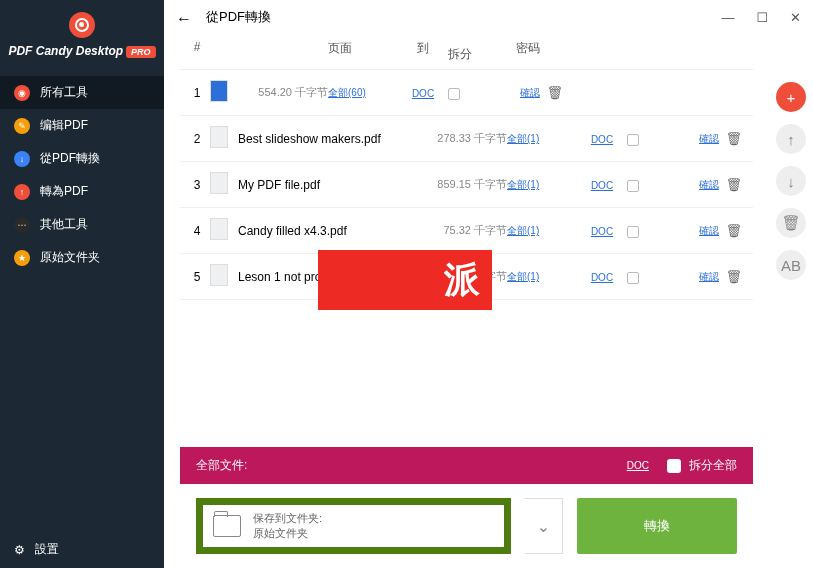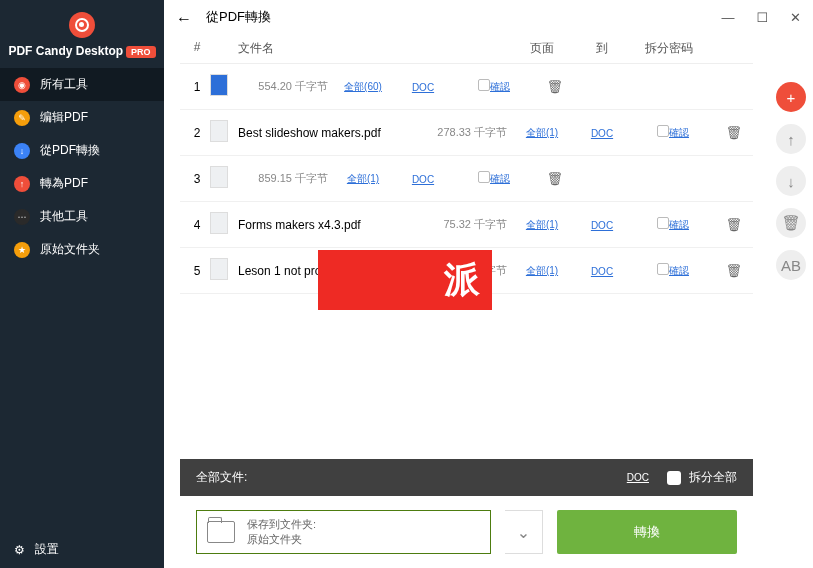--- a/index.html
+++ b/index.html
@@ -1,19 +1,19 @@
 <!DOCTYPE html>
 <html><head>
 <meta charset="utf-8">
 <style>
 * { margin:0; padding:0; box-sizing:border-box; font-family:"Microsoft YaHei",Arial,sans-serif; }
 body { width:813px; height:568px; overflow:hidden; background:#fff; position:relative; }
 .app { display:flex; width:100%; height:100%; }
 .sidebar { width:164px; background:#1c2833; color:#fff; display:flex; flex-direction:column; }
-.logo-area { padding:12px 0 10px; text-align:center; }
+.logo-area { padding:12px 0 18px; text-align:center;font-style:italic; }
 .logo-circle { width:26px; height:26px; border-radius:50%; background:#ef4e3a; display:inline-flex; align-items:center; justify-content:center; }
 .logo-inner { width:14px; height:14px; border:2px solid #fff; border-radius:50%; position:relative; }
 .logo-inner::after { content:""; position:absolute; width:5px; height:5px; background:#fff; border-radius:50%; top:2px; left:2px; }
 .app-name { font-size:12px; font-weight:bold; margin-top:6px; }
 .pro-badge { background:#ef4e3a; color:#fff; font-size:9px; padding:1px 5px; border-radius:3px; margin-left:3px; }
 .nav { flex:1; }
 .nav-item { display:flex; align-items:center; padding:8px 14px; font-size:12px; cursor:pointer; gap:10px; }
 .nav-item.active { background:#111a22; }
 .nav-icon { width:16px; height:16px; border-radius:50%; display:inline-flex; align-items:center; justify-content:center; font-size:9px; }
 .ic-red { background:#ef4e3a; }
@@ -30,44 +30,44 @@
 .win-controls span { cursor:pointer; }
 
 .content { flex:1; display:flex; }
 .table-area { flex:1; padding:0 16px; display:flex; flex-direction:column; }
 .thead { display:flex; padding:6px 4px; font-size:12px; color:#555; border-bottom:1px solid #eee; }
 .trow { display:flex; align-items:center; padding:10px 4px; font-size:12px; border-bottom:1px solid #f0f0f0; }
 .col-num { width:26px; text-align:center; }
 .col-icon { width:28px; }
 .col-name { flex:1; }
 .col-size { width:90px; text-align:right; color:#888; font-size:11px; }
-.col-pages { width:70px; text-align:center; }
+.col-pages { width:70px; text-align:left; }
 .col-to { width:50px; text-align:center; }
-.col-split { width:42px; text-align:right; }
-.col-pwd { width:50px; text-align:left; }
+.col-split { width:42px; text-align:left;margin-top:6px; }
+.col-pwd { width:50px; text-align:right; }
 .col-del { width:30px; text-align:center; }
 .link { color:#2d6fd8; text-decoration:underline; cursor:pointer; font-size:10px; }
 .file-thumb { width:18px; height:22px; background:#eef0f2; border:1px solid #ddd; display:inline-block; }
 .thumb-blue { background:#2d6fd8; }
 .chk { width:12px; height:12px; border:1px solid #bbb; border-radius:2px; display:inline-block; cursor:pointer; }
 .trash { cursor:pointer; color:#666; font-size:13px; }
 .watermark { position:absolute; left:318px; top:250px; width:174px; height:60px; background:#ee2a24; color:#fff; display:flex; align-items:center; justify-content:flex-end; padding-right:12px; font-size:36px; font-weight:bold; pointer-events:none; }
 
-.footer-bar { background:#404040; color:#fff; display:flex; align-items:center; padding:10px 16px; font-size:12px; }
+.footer-bar { background:#be185d; color:#fff; display:flex; align-items:center; padding:10px 16px; font-size:12px; }
 .footer-bar .spacer { flex:1; }
 .footer-bar .link { color:#fff; }
 .chk-dark { width:14px; height:14px; background:#fff; border-radius:3px; display:inline-block; margin:0 8px 0 18px; cursor:pointer; }
 
 .bottom { display:flex; gap:14px; padding:14px 16px 14px; }
-.folder-box { flex:1; border:1px solid #4d7c0f; display:flex; align-items:center; padding:6px 10px; gap:12px; }
+.folder-box { flex:1; border:7px solid #4d7c0f; display:flex; align-items:center; padding:6px 10px; gap:12px; }
 .folder-icon { width:28px; height:22px; border:1.5px solid #888; border-radius:2px; position:relative; }
 .folder-icon::before { content:""; position:absolute; top:-5px; left:0; width:12px; height:5px; border:1.5px solid #888; border-bottom:none; border-radius:2px 2px 0 0; }
 .folder-text { display:flex; flex-direction:column; font-size:11px; color:#666; }
 .dropdown-btn { width:38px; border:1px solid #ddd; border-left:none; display:flex; align-items:center; justify-content:center; cursor:pointer; color:#888; }
-.convert-btn { width:180px; background:#6fb33f; color:#fff; display:flex; align-items:center; justify-content:center; font-size:13px; cursor:pointer; border-radius:2px; }
+.convert-btn { width:160px; background:#6fb33f; color:#fff; display:flex; align-items:center; justify-content:center; font-size:13px; cursor:pointer; border-radius:2px; }
 
 .side-tools { width:44px; padding-top:48px; display:flex; flex-direction:column; align-items:center; gap:12px; }
 .tool-btn { width:30px; height:30px; border-radius:50%; display:flex; align-items:center; justify-content:center; font-size:15px; cursor:pointer; }
 .tb-add { background:#ef4e3a; color:#fff; }
 .tb-grey { background:#eee; color:#888; }
 </style>
 </head>
 <body>
 
 <div class="app">
@@ -121,21 +121,20 @@
         <span>☐</span>
         <span>✕</span>
       </div>
     </div>
 
     <div class="content">
       <div class="table-area">
         <div class="thead">
           <div class="col-num">#</div>
           <div class="col-icon"></div>
-          <div class="col-name">文件名</div>
           <div class="col-size"></div>
           <div class="col-pages">页面</div>
           <div class="col-to">到</div>
           <div class="col-split">拆分</div>
           <div class="col-pwd">密码</div>
           <div class="col-del"></div>
         </div>
         <div id="rows">
             <div class="trow">
     <div class="col-num">1</div>
@@ -154,31 +153,32 @@
     <div class="col-size">278.33 千字节</div>
     <div class="col-pages"><span class="link">全部(1)</span></div>
     <div class="col-to"><span class="link">DOC</span></div>
     <div class="col-split"><span class="chk"></span></div>
     <div class="col-pwd"><span class="link">確認</span></div>
     <div class="col-del"><span class="trash">🗑</span></div>
   </div>
             <div class="trow">
     <div class="col-num">3</div>
     <div class="col-icon"><span class="file-thumb "></span></div>
+    <div class="col-name">My PDF file.pdf</div>
     <div class="col-size">859.15 千字节</div>
     <div class="col-pages"><span class="link">全部(1)</span></div>
     <div class="col-to"><span class="link">DOC</span></div>
     <div class="col-split"><span class="chk"></span></div>
     <div class="col-pwd"><span class="link">確認</span></div>
     <div class="col-del"><span class="trash">🗑</span></div>
   </div>
             <div class="trow">
     <div class="col-num">4</div>
     <div class="col-icon"><span class="file-thumb "></span></div>
-    <div class="col-name">Forms makers x4.3.pdf</div>
+    <div class="col-name">Candy filled x4.3.pdf</div>
     <div class="col-size">75.32 千字节</div>
     <div class="col-pages"><span class="link">全部(1)</span></div>
     <div class="col-to"><span class="link">DOC</span></div>
     <div class="col-split"><span class="chk"></span></div>
     <div class="col-pwd"><span class="link">確認</span></div>
     <div class="col-del"><span class="trash">🗑</span></div>
   </div>
             <div class="trow">
     <div class="col-num">5</div>
     <div class="col-icon"><span class="file-thumb "></span></div>

